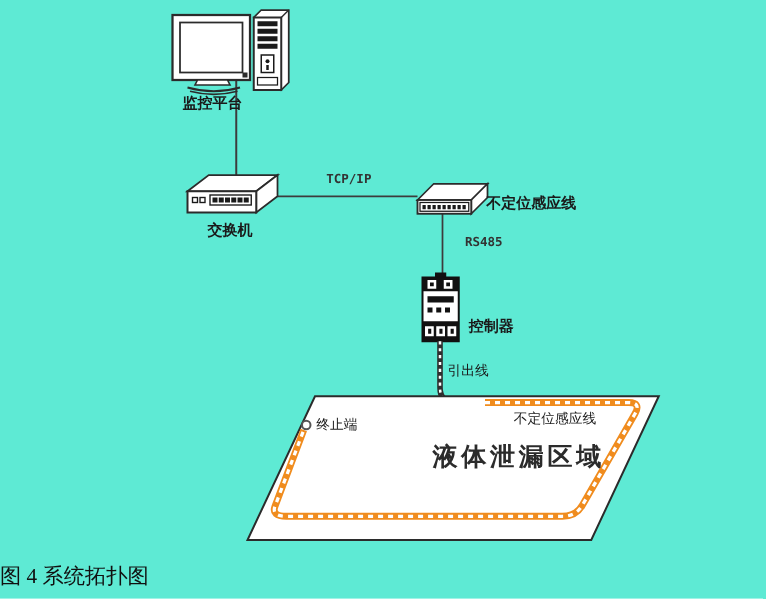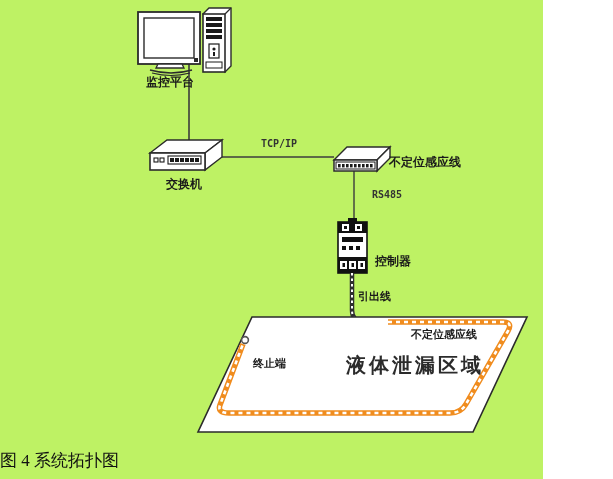--- a/index.html
+++ b/index.html
@@ -1,23 +1,23 @@
 <!DOCTYPE html>
 <html><head>
 <meta charset="utf-8">
 <style>
   html,body{margin:0;padding:0;background:#ffffff;}
   .stage{
-    position:relative;width:543px;height:479px;background:#bef264;overflow:hidden;
+    position:relative;width:613px;height:479px;background:#5eead4;overflow:hidden;
     font-family:"DejaVu Sans","Liberation Sans",sans-serif;color:#222;
   }
   .stage svg{position:absolute;left:0;top:0;}
   .lbl{position:absolute;white-space:nowrap;line-height:1;}
   .lbl-cn{font-size:12px;font-weight:bold;color:#1a1a1a;}
-  .lbl-cn-sm{font-size:11px;font-weight:bold;color:#1a1a1a;}
+  .lbl-cn-sm{font-size:11px;font-weight:normal;color:#1a1a1a;}
   .lbl-mono{font-family:"DejaVu Sans Mono","Liberation Mono",monospace;font-size:10px;font-weight:bold;color:#333;}
   .area-label{font-size:20px;font-weight:bold;color:#2b2b2b;letter-spacing:3px;margin-left:36px;}
   .caption{position:absolute;left:0;top:449px;width:613px;text-align:left;
     font-family:"Liberation Serif","DejaVu Serif",serif;font-size:17px;color:#111;}
 </style>
 </head>
 <body>
 
 <div class="stage">
 
@@ -124,17 +124,17 @@
   </svg>
 
   <div class="lbl lbl-cn" style="left:146px;top:76px;">监控平台</div>
   <div class="lbl lbl-cn" style="left:166px;top:178px;">交换机</div>
   <div class="lbl lbl-mono" style="left:261px;top:139px;">TCP/IP</div>
   <div class="lbl lbl-cn" style="left:389px;top:156px;">不定位感应线</div>
   <div class="lbl lbl-mono" style="left:372px;top:190px;text-align:center;">RS485</div>
   <div class="lbl lbl-cn" style="left:375px;top:255px;">控制器</div>
   <div class="lbl lbl-cn-sm" style="left:358px;top:291px;">引出线</div>
   <div class="lbl lbl-cn-sm" style="left:411px;top:329px;">不定位感应线</div>
-  <div class="lbl lbl-cn-sm" style="left:253px;top:334px;margin-top:24px;">终止端</div>
+  <div class="lbl lbl-cn-sm" style="left:253px;top:334px;">终止端</div>
   <div class="lbl area-label" style="left:310px;top:355px;">液体泄漏区域</div>
   <div class="caption">图 4 系统拓扑图</div>
 
 </div>
 
 </body></html>

